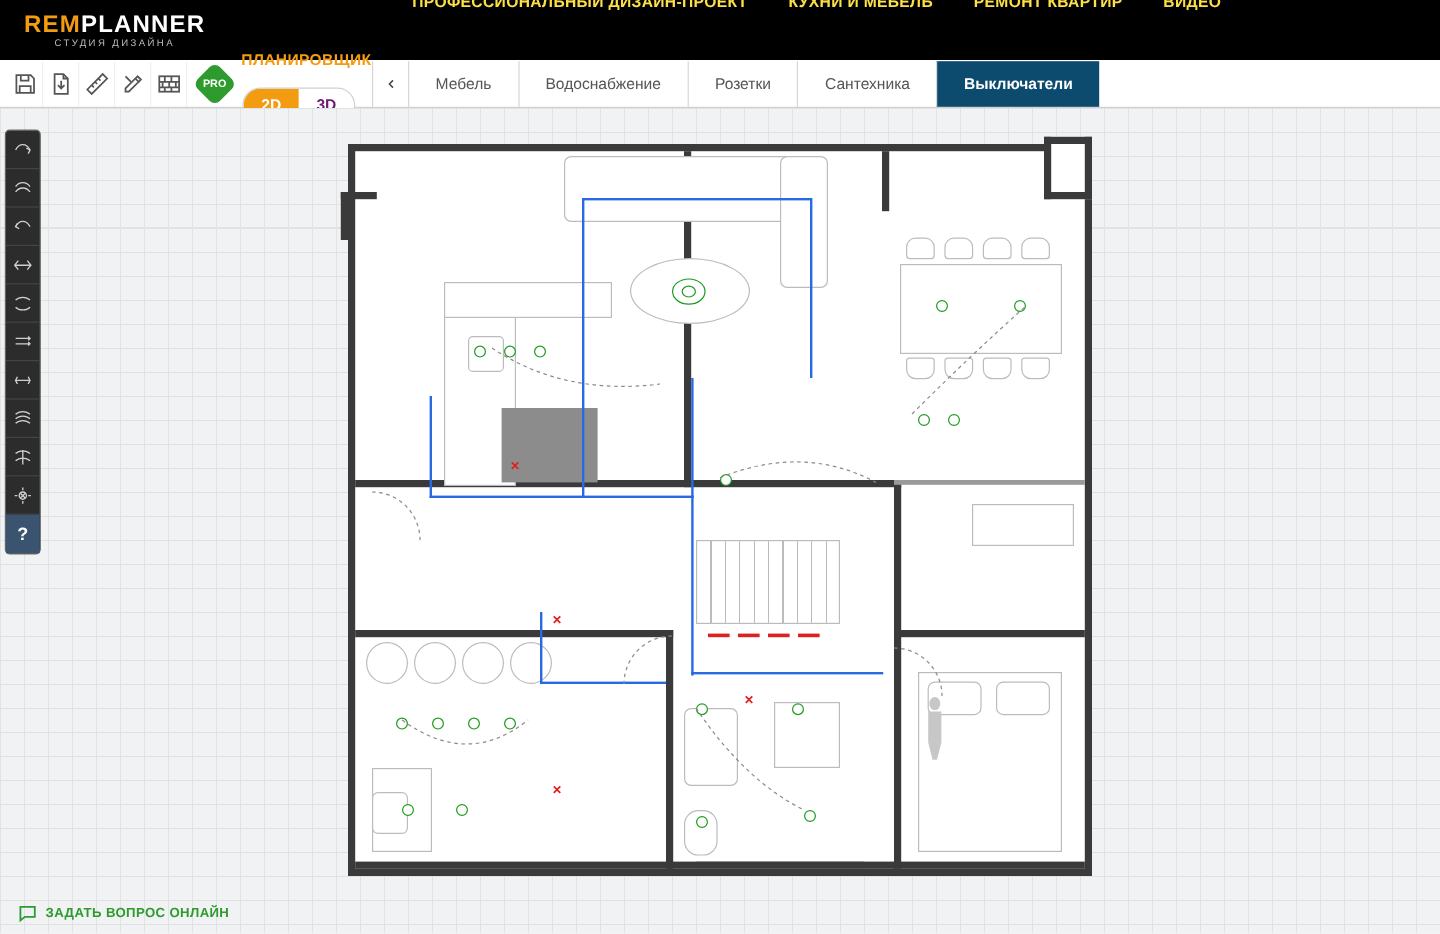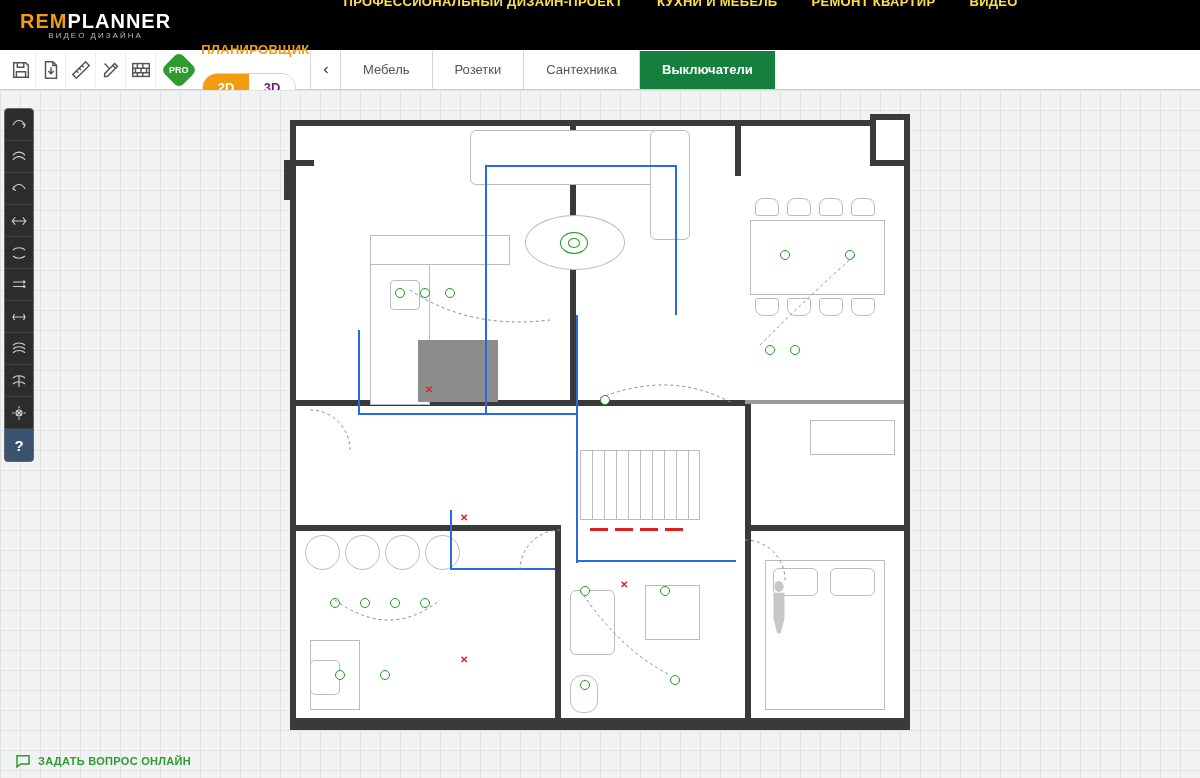--- a/index.html
+++ b/index.html
@@ -96,21 +96,21 @@
   .category-tabs { display: flex; height: 38px; flex: 1; }
   .cat-tab {
     padding: 0 22px;
     display: flex; align-items: center;
     font-size: 13px; color: #555;
     border-left: 1px solid #d6d6d6;
     cursor: pointer;
     white-space:nowrap;
   }
   .cat-tab.active {
-    background: #15803d; color: #fff; font-weight: 600;
+    background: #0c4a6e; color: #fff; font-weight: 600;
   }
 
   
   .sidebar {
     position: absolute;
     top: 108px;
     left: 4px;
     width: 30px;
     background: #2c2c2c;
     border: 1px solid #666;
@@ -176,21 +176,21 @@
   .ask-online .bubble-icon{width:18px;height:18px;}
 </style>
 </head>
 <body>
 
 <div class="top-nav">
   <div class="logo">
     <div class="logo-top">
       <span class="rem">REM</span><span>PLANNER</span>
     </div>
-    <div class="logo-sub">ВИДЕО ДИЗАЙНА</div>
+    <div class="logo-sub">СТУДИЯ ДИЗАЙНА</div>
   </div>
   <div class="nav-items">
     <div class="nav-item active">ПЛАНИРОВЩИК</div>
     <div class="nav-item">ПРОФЕССИОНАЛЬНЫЙ ДИЗАЙН-ПРОЕКТ</div>
     <div class="nav-item">КУХНИ И МЕБЕЛЬ</div>
     <div class="nav-item">РЕМОНТ КВАРТИР</div>
     <div class="nav-item">ВИДЕО</div>
   </div>
 </div>
 
@@ -238,20 +238,21 @@
   </div>
 
   <div class="tab-left-arrow">
     <svg width="12" height="12" viewBox="0 0 24 24" fill="none" stroke="currentColor" stroke-width="2.5">
         <polyline points="15 18 9 12 15 6"></polyline>
       </svg>
   </div>
 
   <div class="category-tabs">
     <div class="cat-tab">Мебель</div>
+    <div class="cat-tab">Водоснабжение</div>
     <div class="cat-tab">Розетки</div>
     <div class="cat-tab">Сантехника</div>
     <div class="cat-tab active">Выключатели</div>
   </div>
 </div>
 
 <div class="sidebar">
   <div class="side-item">
       <svg viewBox="0 0 24 24" stroke="currentColor" fill="none" stroke-width="1.5">
         <path d="M4 12c4-8 12-8 16 0"></path>

